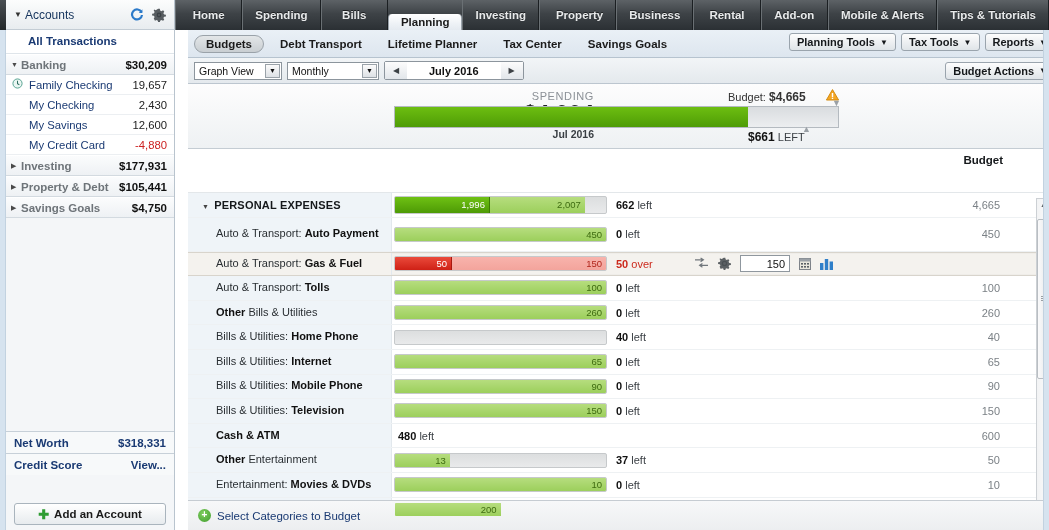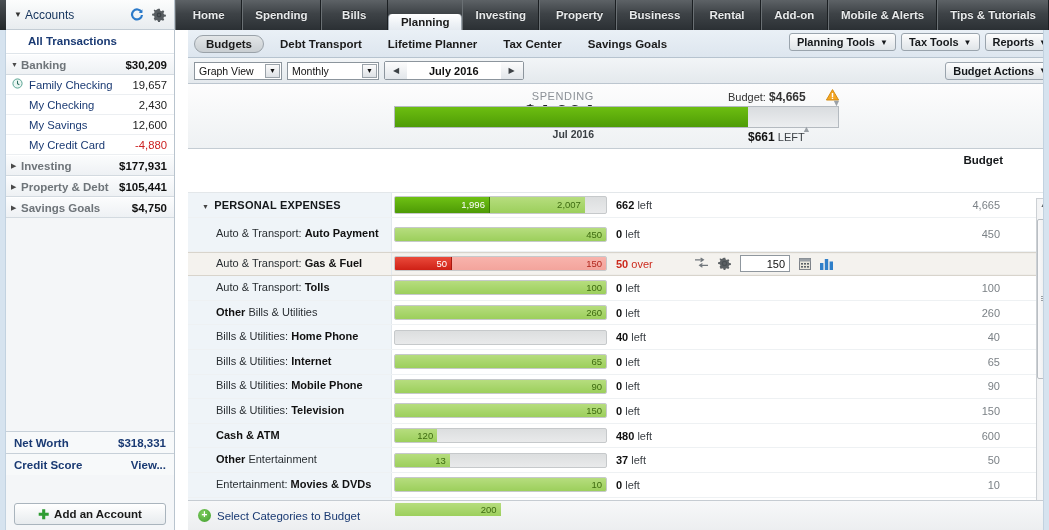--- a/index.html
+++ b/index.html
@@ -568,25 +568,20 @@
           </div>
         </div>
         <div class="leftCell"><b>0</b> <span>left</span></div>
         <div class="actCell"></div>
         <div class="budCell">150</div>
       </div>
       <div class="row">
         <div class="catCell">
           <span class="cat"><span></span><b>Cash &amp; ATM</b></span>
         </div>
-        <div class="barCell">
-          <div class="bar">
-            <div class="seg light" style="width: 20%;">120</div>
-          </div>
-        </div>
         <div class="leftCell"><b>480</b> <span>left</span></div>
         <div class="actCell"></div>
         <div class="budCell">600</div>
       </div>
       <div class="row">
         <div class="catCell">
           <span class="cat"><b>Other</b><span> Entertainment</span></span>
         </div>
         <div class="barCell">
           <div class="bar">

